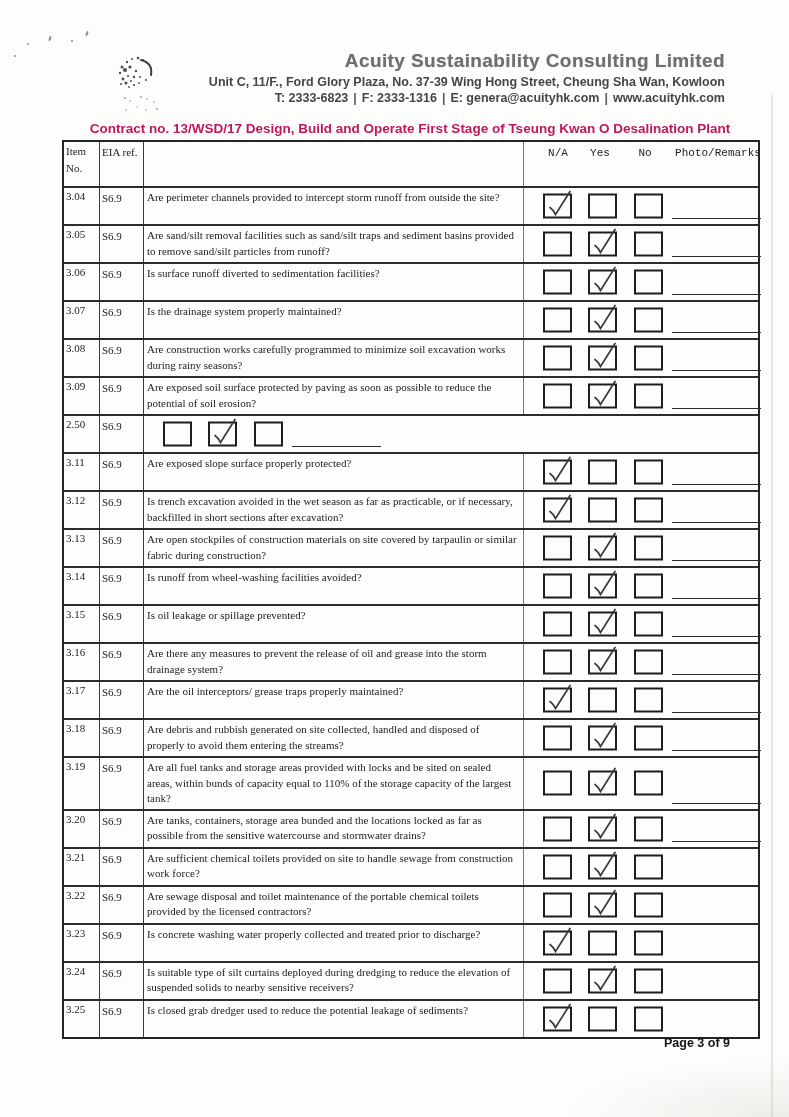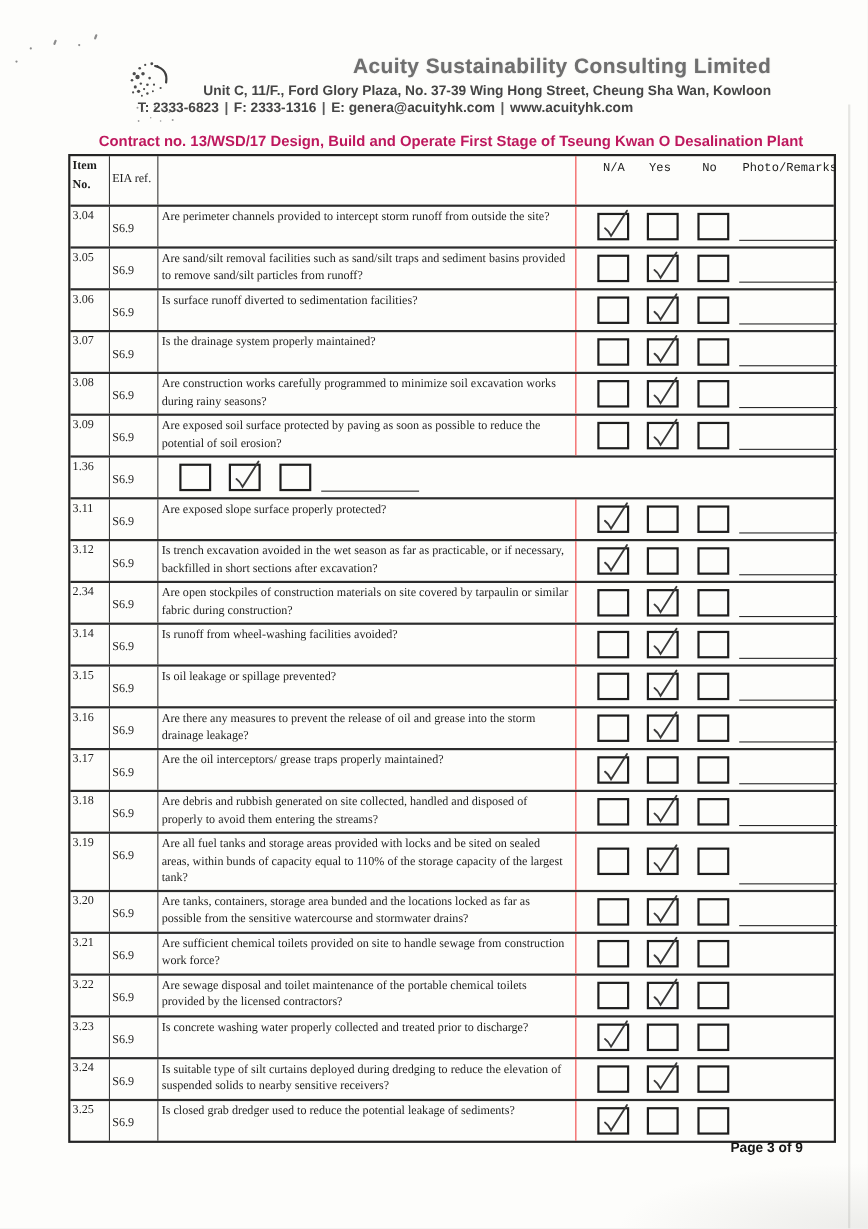--- a/index.html
+++ b/index.html
@@ -11,42 +11,42 @@
   
   .scan-edge { position:absolute; top:95px; bottom:0; right:16px; width:2px; background:#e6e6e3; }
   .scan-shadow { position:absolute; right:0; bottom:0; width:230px; height:60px;
     background:radial-gradient(ellipse at bottom right, rgba(160,160,155,0.18), rgba(0,0,0,0) 70%); }
   .mark { position:absolute; background:#8c8c8c; border-radius:50%; }
   .mark.tick-shape { width:2px; height:5px; border-radius:2px; transform:rotate(20deg); }
 
   
   .letterhead { position:absolute; top:50px; left:0; width:100%; }
   .logo { position:absolute; left:113px; top:3px; }
-  .lh-text { text-align:right; padding-right:88px; font-family:"Liberation Sans", sans-serif; }
+  .lh-text { text-align:right; padding-right:64px; font-family:"Liberation Sans", sans-serif; }
   .company { font-size:19px; font-weight:bold; color:#6f6f6f; letter-spacing:0.4px;
     text-shadow:0 0 1px rgba(120,120,120,0.55); margin-bottom:3px; }
   .address { font-size:12.5px; font-weight:bold; color:#454545; margin-bottom:2px; }
-  .contact { font-size:12.5px; font-weight:bold; color:#454545;text-align:center; }
+  .contact { font-size:12.5px; font-weight:bold; color:#454545; }
   .contact .sep { padding:0 5px; color:#5a5a5a; }
 
   
   .doc-title { position:absolute; top:121px; left:70px; width:680px; text-align:center;
     font-family:"Liberation Sans", sans-serif; font-weight:bold; font-size:13.5px; color:#be185d; }
 
   
   .checklist-table { position:absolute; top:140px; left:62px; width:694px;
     border:2px solid #242424; border-top-width:2px; background:transparent; }
   .t-row { display:flex; align-items:stretch; }
   .thead { height:44px; font-size:11px; }
   .c-item { width:32px; flex:none; border-right:1px solid #3a3a3a; padding:2px 1px 0 2px; font-size:11px; }
-  .c-ref  { width:41px; flex:none; border-right:1px solid #3a3a3a; padding:14px 0 0 2px; font-size:11px; }
+  .c-ref  { width:41px; flex:none; border-right:1px solid #3a3a3a; padding:4px 0 0 2px; font-size:11px; }
   .c-q    { width:371px; flex:none; border-right:1px solid #ef4444; padding:2px 5px 2px 3px;
             font-size:11px; line-height:15.5px; }
   .c-checks { position:relative; flex:1;font-family:Liberation Mono, monospace; }
-  .thead .c-item span { display:block; line-height:14px;font-weight:bold; }
+  .thead .c-item span { display:block; line-height:14px; }
   .thead .c-checks span { position:absolute; top:5px; text-align:center; }
   .h-na    { left:18px;  width:32px; }
   .h-yes   { left:60px;  width:32px; }
   .h-no    { left:106px; width:30px; }
   .h-photo { left:142px; width:104px; }
 
   .body-row { border-top:2px solid #2c2c2c; min-height:36px; }
   .cb { position:absolute; top:50%; transform:translateY(-50%);
         width:25px; height:21px; border:2px solid #1e1e1e; overflow:visible; cursor:pointer; }
   .cb-na  { left:19px; }
@@ -219,21 +219,21 @@
       <span class="cb cb-yes">
               <svg class="tick" viewBox="0 0 25 21">
                 <path d="M5 12 Q8 14 10.5 19 L25 -4"></path>
               </svg>
             </span>
       <span class="cb cb-no"></span>
       <span class="remark-line"></span>
     </div>
   </div>
         <div class="t-row body-row">
-    <div class="c-item">1.36</div>
+    <div class="c-item">2.50</div>
     <div class="c-ref">S6.9</div>
     <div class="c-checks">
       <span class="cb cb-na"></span>
       <span class="cb cb-yes">
               <svg class="tick" viewBox="0 0 25 21">
                 <path d="M5 12 Q8 14 10.5 19 L25 -4"></path>
               </svg>
             </span>
       <span class="cb cb-no"></span>
       <span class="remark-line"></span>
@@ -263,21 +263,21 @@
               <svg class="tick" viewBox="0 0 25 21">
                 <path d="M5 12 Q8 14 10.5 19 L25 -4"></path>
               </svg>
             </span>
       <span class="cb cb-yes"></span>
       <span class="cb cb-no"></span>
       <span class="remark-line"></span>
     </div>
   </div>
         <div class="t-row body-row">
-    <div class="c-item">2.34</div>
+    <div class="c-item">3.13</div>
     <div class="c-ref">S6.9</div>
     <div class="c-q">Are open stockpiles of construction materials on site covered by tarpaulin or similar fabric during construction?</div>
     <div class="c-checks">
       <span class="cb cb-na"></span>
       <span class="cb cb-yes">
               <svg class="tick" viewBox="0 0 25 21">
                 <path d="M5 12 Q8 14 10.5 19 L25 -4"></path>
               </svg>
             </span>
       <span class="cb cb-no"></span>
@@ -310,21 +310,21 @@
                 <path d="M5 12 Q8 14 10.5 19 L25 -4"></path>
               </svg>
             </span>
       <span class="cb cb-no"></span>
       <span class="remark-line"></span>
     </div>
   </div>
         <div class="t-row body-row">
     <div class="c-item">3.16</div>
     <div class="c-ref">S6.9</div>
-    <div class="c-q">Are there any measures to prevent the release of oil and grease into the storm drainage leakage?</div>
+    <div class="c-q">Are there any measures to prevent the release of oil and grease into the storm drainage system?</div>
     <div class="c-checks">
       <span class="cb cb-na"></span>
       <span class="cb cb-yes">
               <svg class="tick" viewBox="0 0 25 21">
                 <path d="M5 12 Q8 14 10.5 19 L25 -4"></path>
               </svg>
             </span>
       <span class="cb cb-no"></span>
       <span class="remark-line"></span>
     </div>

